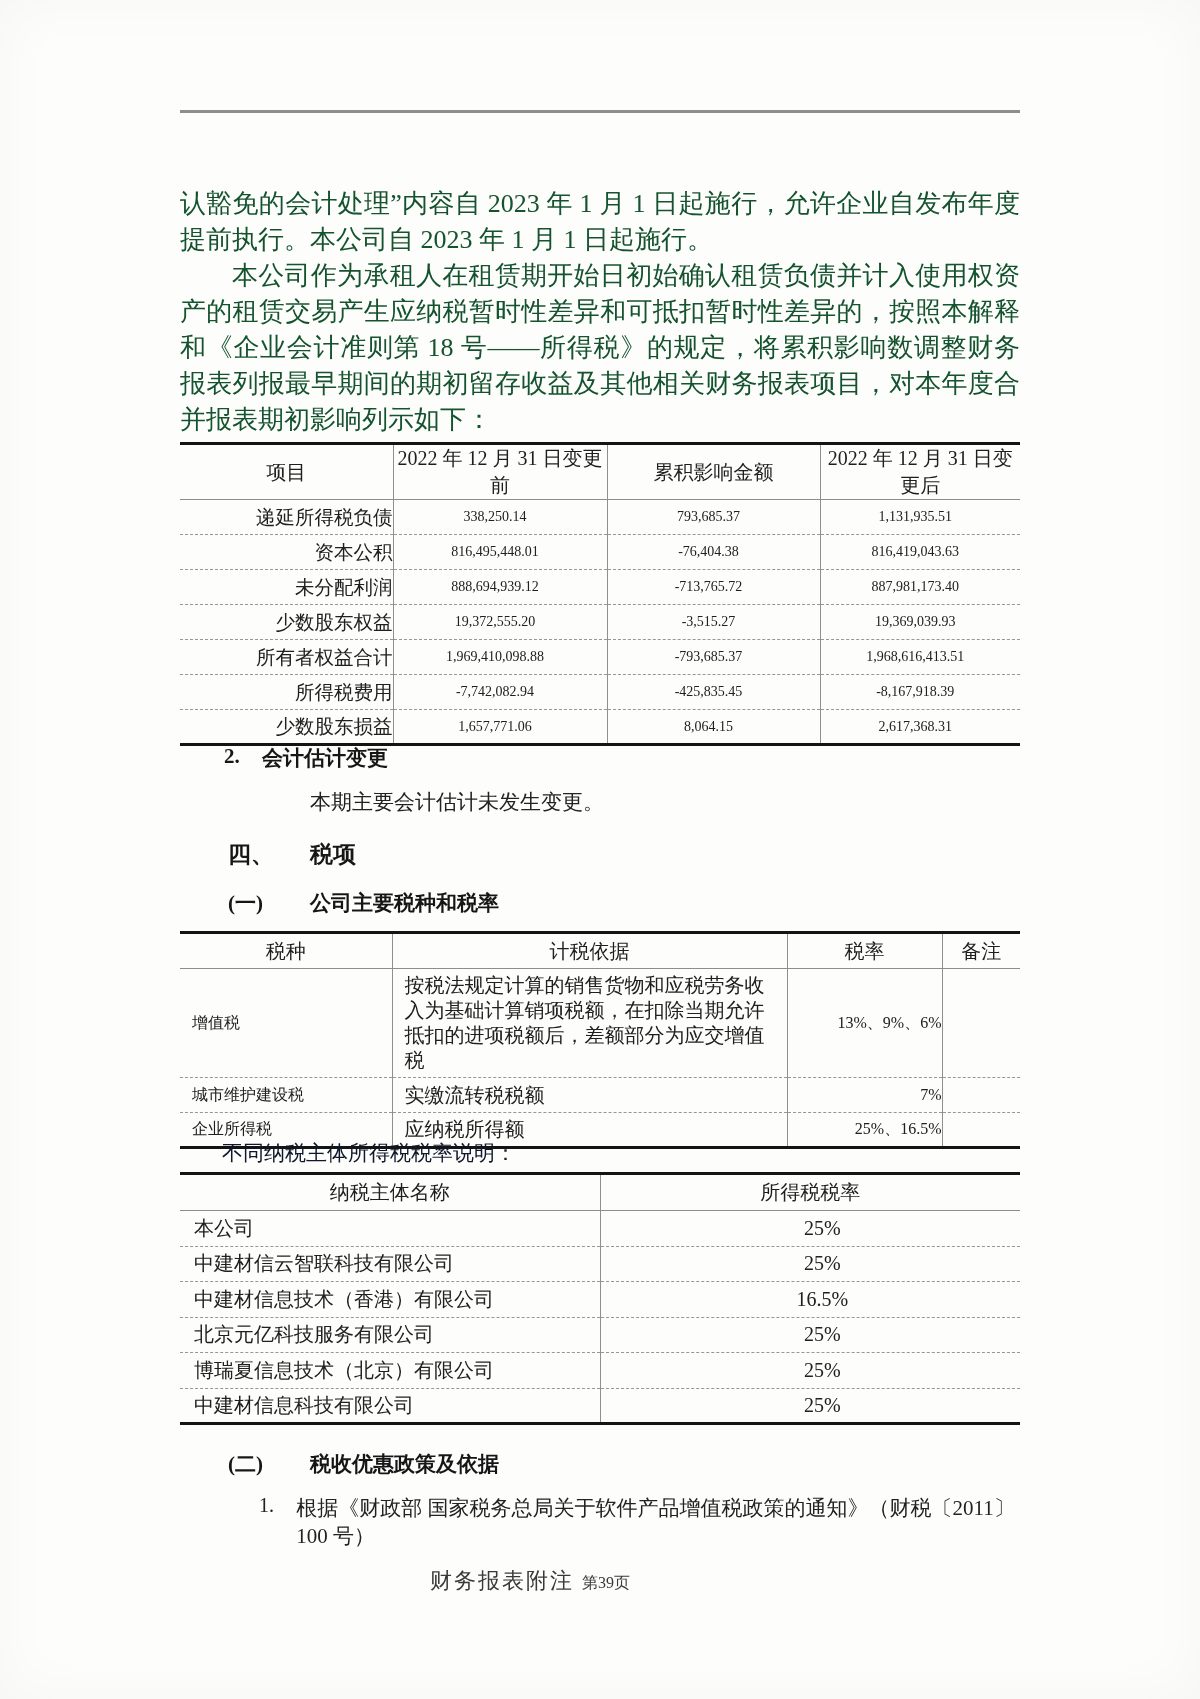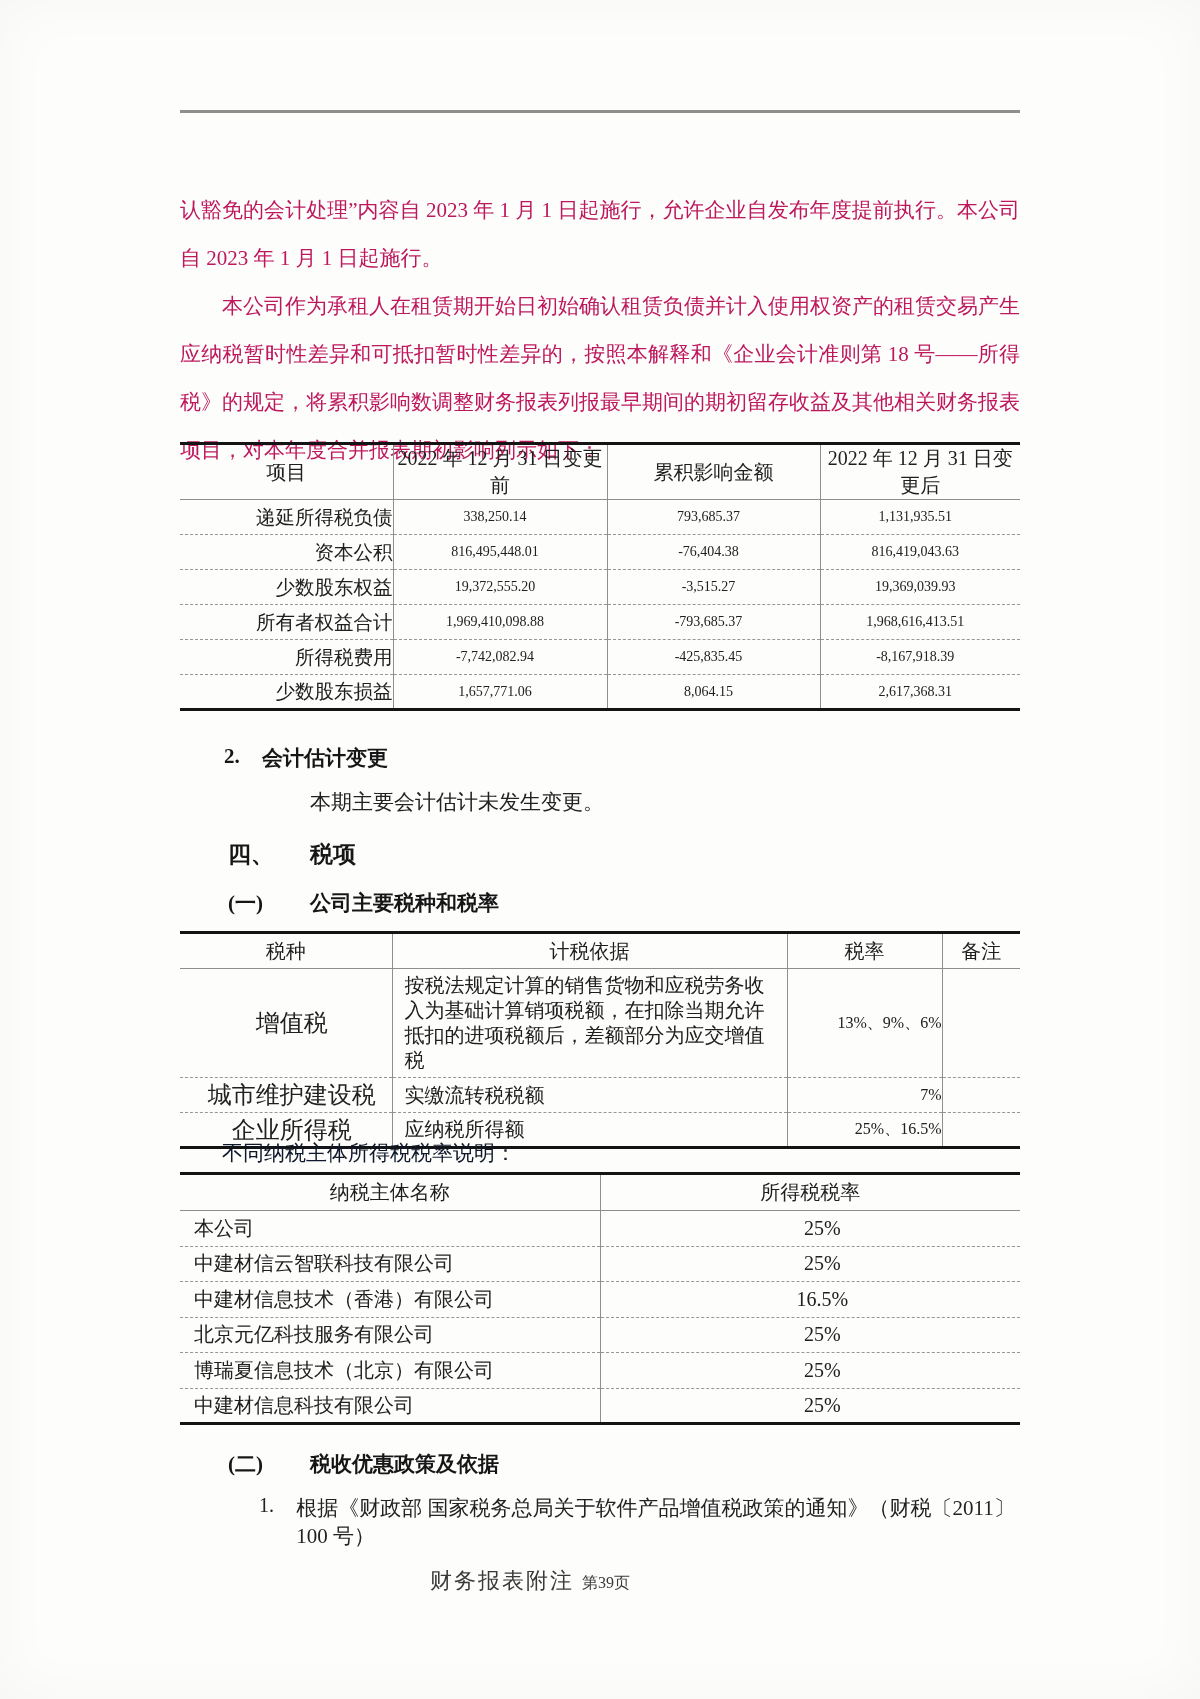--- a/index.html
+++ b/index.html
@@ -13,21 +13,21 @@
   }
   .page {
     position:absolute; inset:0;
     background:#fdfdfc;
     box-shadow: inset 0 0 60px rgba(0,0,0,0.03);
   }
   .block { position:absolute; left:180px; width:840px; }
 
   .header-rule { top:110px; border-top:3px solid #8e8e8e; height:0; }
 
-  .bodytext { font-size:21px; line-height:48px; text-align:justify; color:#be185d; }
+  .bodytext { font-size:26px; line-height:36px; text-align:justify; color:#14532d; }
   .bodytext p.indent { text-indent:2em; }
   .paras { top:186px; }
 
   table { border-collapse:collapse; table-layout:fixed; width:840px;
           border-top:3px solid #141414; border-bottom:3px solid #141414; }
   th, td { vertical-align:middle; font-weight:normal; }
   th { font-size:20px; text-align:center; color:#1e1e1e; }
   td { font-size:19.5px; color:#202020; }
   th, td { border-right:1px solid #8f8f8f; }
   th:last-child, td:last-child { border-right:none; }
@@ -38,21 +38,21 @@
   .t-impact { top:442px; }
   .t-impact th { height:36px; }
   .t-impact td { height:35px; }
   .t-impact td.label { text-align:right; padding-left:12px; }
   .t-impact td.num { text-align:center; padding-right:10px; font-size:14px; }
 
   
   .t-tax { top:931px; }
   .t-tax th { height:36px; }
   .t-tax td { height:35px; }
-  .t-tax td.label { text-align:center; padding-left:12px; font-size:24px; }
+  .t-tax td.label { text-align:left; padding-left:12px; font-size:16px; }
   .t-tax td.basis { text-align:left; padding:4px 12px; font-size:20px; line-height:25px; }
   .t-tax tr.tall td { height:75px; }
   .t-tax td.rate { text-align:right; font-size:16px; }
 
   
   .t-ent { top:1172px; }
   .t-ent th { height:37px; }
   .t-ent td { height:35.5px;padding-left:24px; }
   .t-ent td.label { text-align:left; padding-left:14px; font-size:20px; }
   .t-ent td.rate { text-align:center; font-size:20px; }
@@ -109,20 +109,26 @@
         <td class="num">793,685.37</td>
         <td class="num">1,131,935.51</td>
       </tr>
       <tr>
         <td class="label">资本公积</td>
         <td class="num">816,495,448.01</td>
         <td class="num">-76,404.38</td>
         <td class="num">816,419,043.63</td>
       </tr>
       <tr>
+        <td class="label">未分配利润</td>
+        <td class="num">888,694,939.12</td>
+        <td class="num">-713,765.72</td>
+        <td class="num">887,981,173.40</td>
+      </tr>
+      <tr>
         <td class="label">少数股东权益</td>
         <td class="num">19,372,555.20</td>
         <td class="num">-3,515.27</td>
         <td class="num">19,369,039.93</td>
       </tr>
       <tr>
         <td class="label">所有者权益合计</td>
         <td class="num">1,969,410,098.88</td>
         <td class="num">-793,685.37</td>
         <td class="num">1,968,616,413.51</td>

